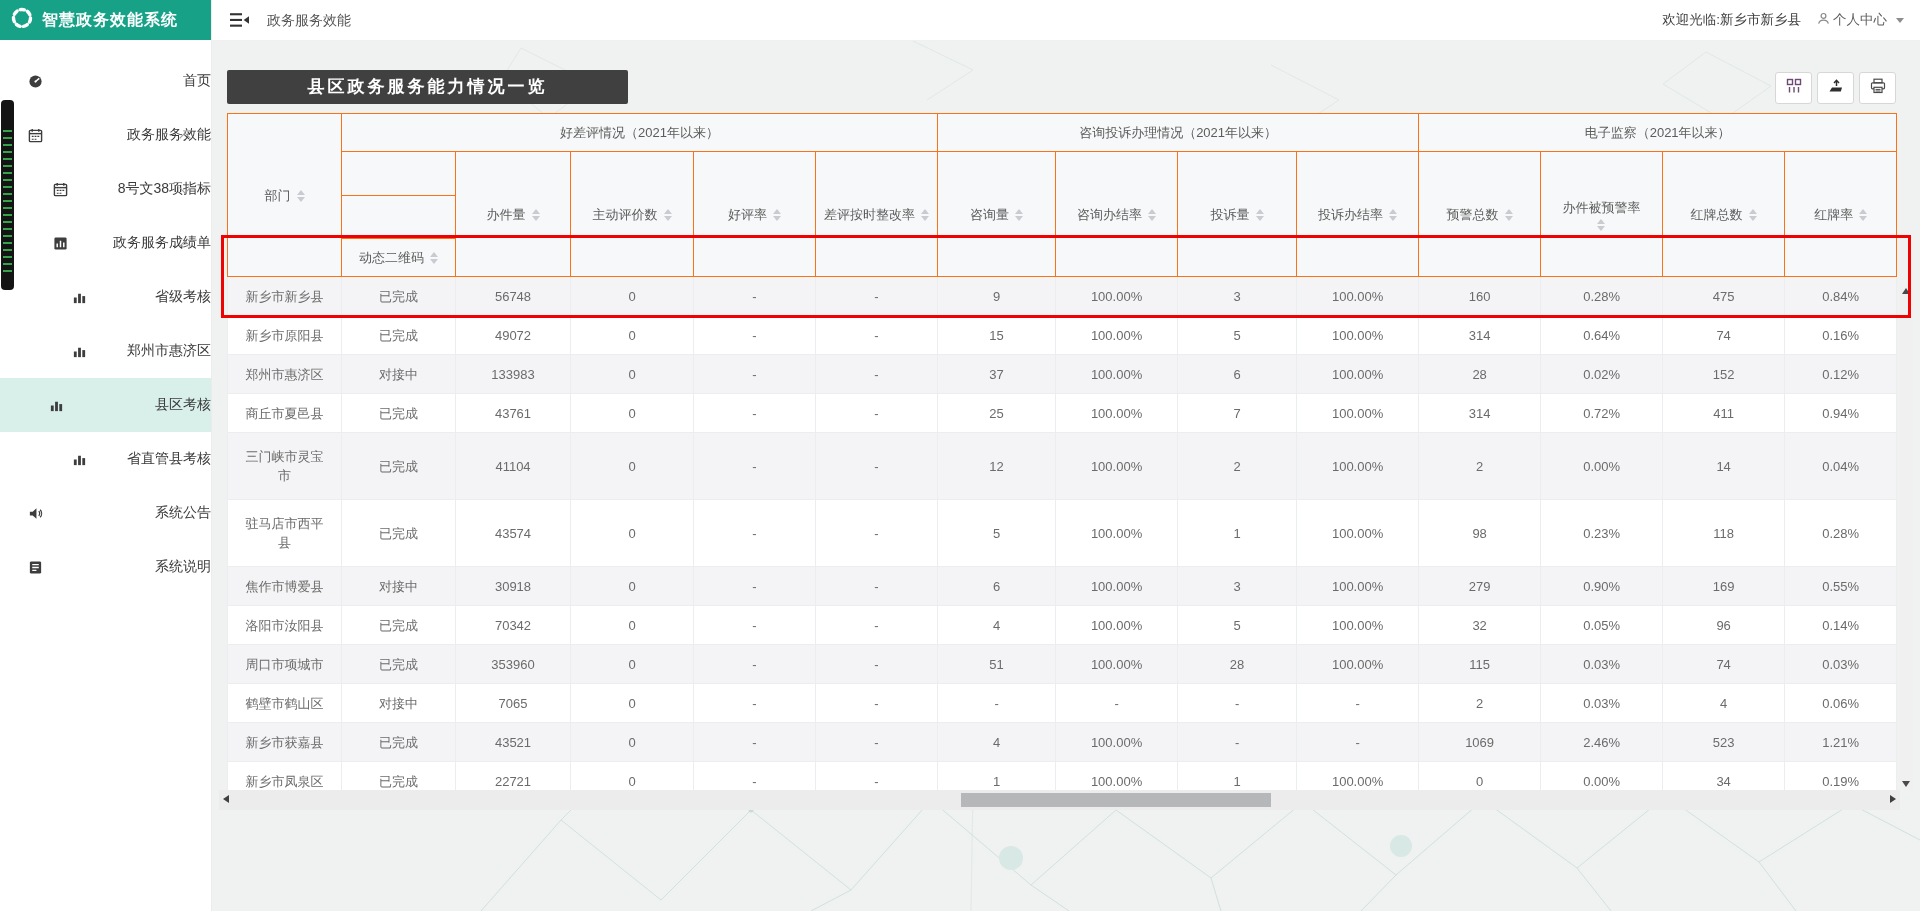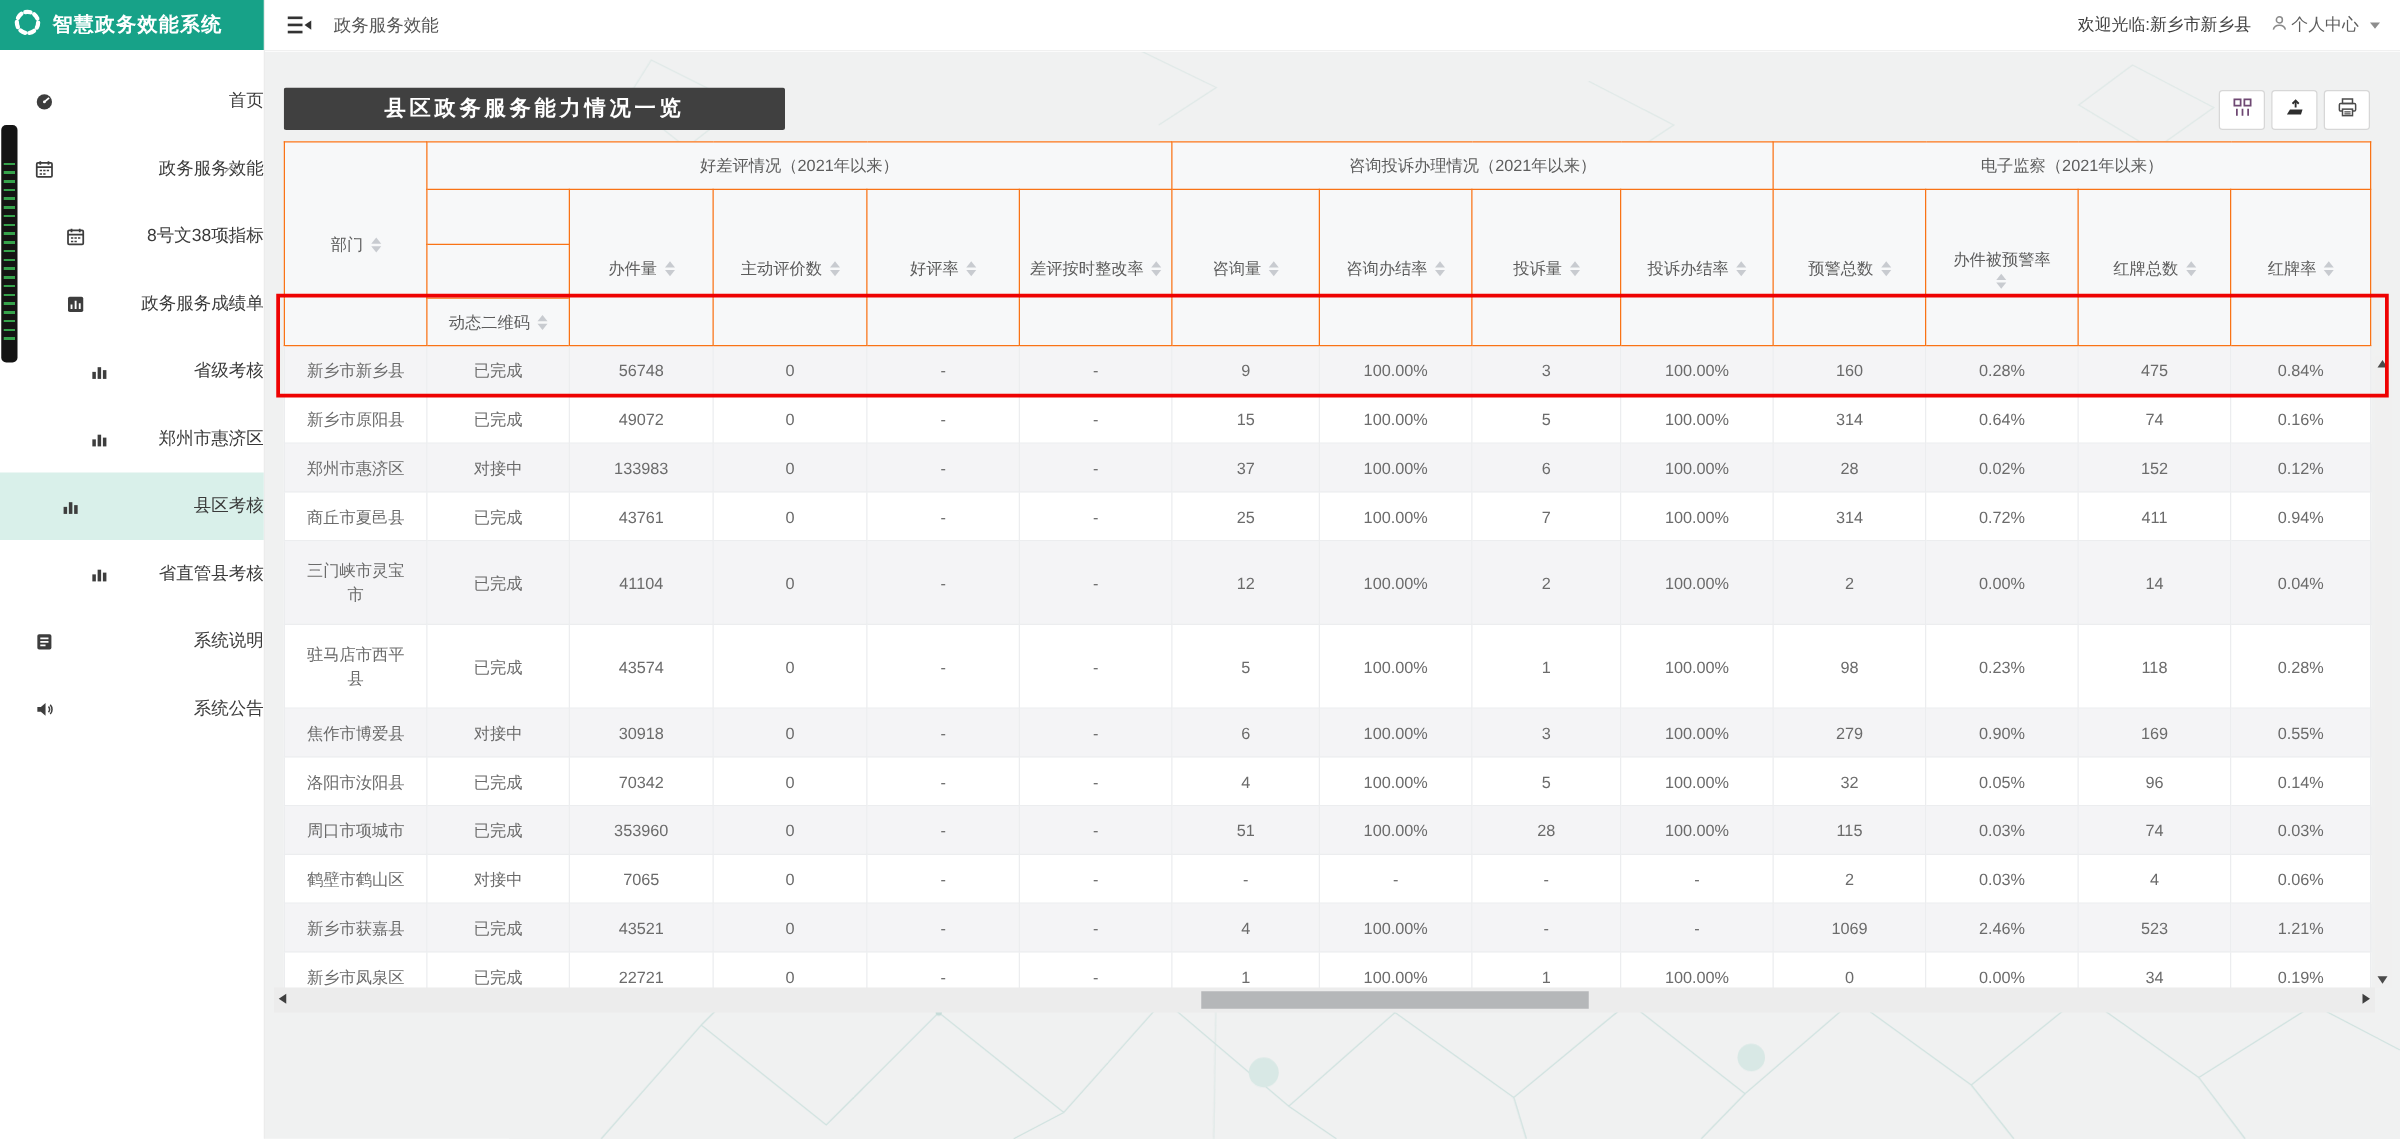--- a/index.html
+++ b/index.html
@@ -174,34 +174,34 @@
             <rect x="2" y="8" width="3" height="6" fill="#3d3d3d"></rect>
             <rect x="6.5" y="4" width="3" height="10" fill="#3d3d3d"></rect>
             <rect x="11" y="6.5" width="3" height="7.5" fill="#3d3d3d"></rect>
           </svg>
         </span>
         <span>省直管县考核</span>
       </div>
       <div class="side-item lv0">
         <span class="ic">
           <svg width="15" height="15" viewBox="0 0 16 16">
+            <path d="M2 6v4h3l4 3.5v-11L5 6z" fill="#3d3d3d"></path>
+            <path d="M11.5 5.5a4 4 0 0 1 0 5M13 4a6 6 0 0 1 0 8" stroke="#3d3d3d" stroke-width="1.3" fill="none"></path>
+          </svg>
+        </span>
+        <span>系统公告</span>
+      </div>
+      <div class="side-item lv0">
+        <span class="ic">
+          <svg width="15" height="15" viewBox="0 0 16 16">
             <rect x="2" y="1.5" width="12" height="13" rx="1.5" fill="#3d3d3d"></rect>
             <path d="M4.5 5h7M4.5 8h7M4.5 11h4.5" stroke="#fff" stroke-width="1.4"></path>
           </svg>
         </span>
         <span>系统说明</span>
-      </div>
-      <div class="side-item lv0">
-        <span class="ic">
-          <svg width="15" height="15" viewBox="0 0 16 16">
-            <path d="M2 6v4h3l4 3.5v-11L5 6z" fill="#3d3d3d"></path>
-            <path d="M11.5 5.5a4 4 0 0 1 0 5M13 4a6 6 0 0 1 0 8" stroke="#3d3d3d" stroke-width="1.3" fill="none"></path>
-          </svg>
-        </span>
-        <span>系统公告</span>
       </div>
     </div>
 </div>
 
 <div id="edge-widget">
     <div class="stripes"></div>
   </div>
 
 <div id="topbar">
   <span id="fold-btn">

